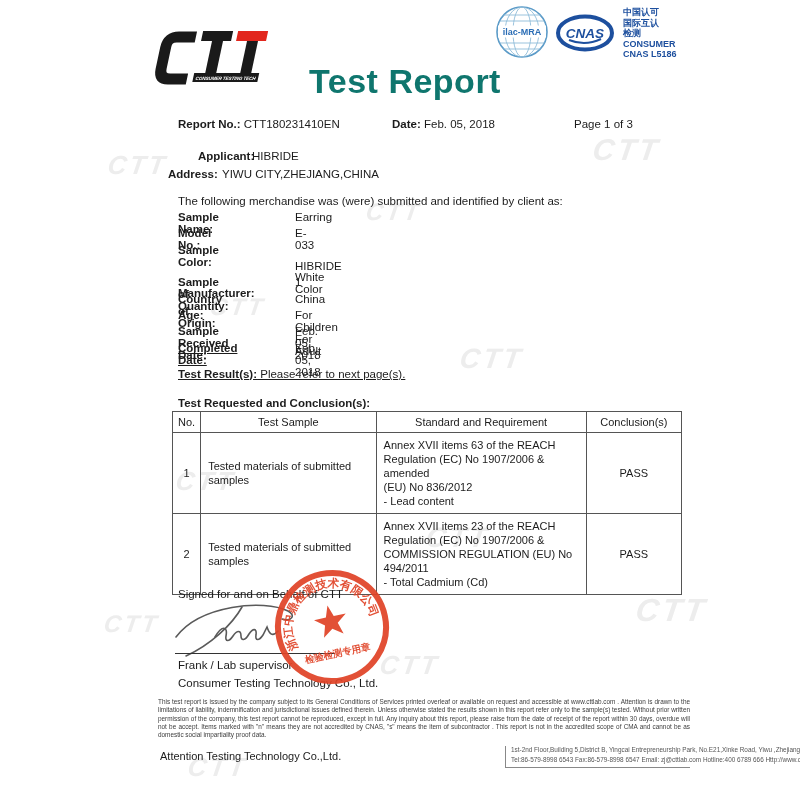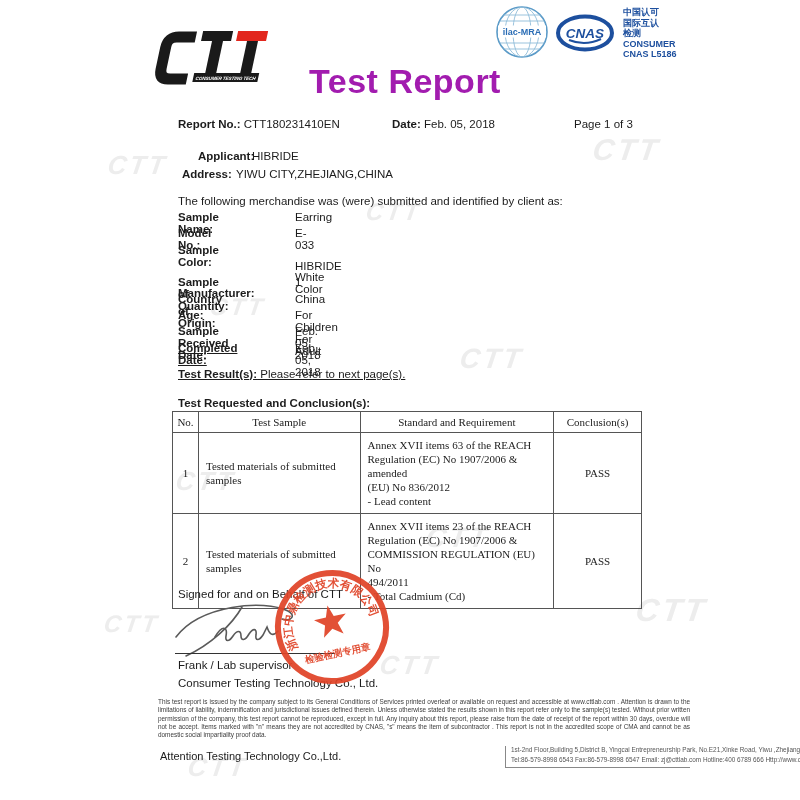--- a/index.html
+++ b/index.html
@@ -14,21 +14,21 @@
   .bold { font-weight: bold; }
 
   
   .wm {
     position: absolute; z-index: 0; color: #ededed; font-style: italic;
     font-weight: bold; letter-spacing: 3px; transform: skewX(-8deg);
     user-select: none; white-space: nowrap;
   }
 
   
-  .title { font-size: 34px; font-weight: bold; color: #a21caf; letter-spacing: 0.5px;
+  .title { font-size: 34px; font-weight: bold; color: #0f766e; letter-spacing: 0.5px;
            width: 230px; text-align: center; }
   .accred { font-size: 9px; font-weight: bold; color: #1d4f9e; line-height: 10.5px; }
 
   .meta-row span.lbl { font-weight: bold; }
   .txt { font-size: 11.5px; }
 
   .field-label { font-weight: bold; font-size: 11.5px; position: absolute; left: 178px; }
   .field-value { font-size: 11.5px; position: absolute; left: 295px; }
 
   .underline { text-decoration: underline; }
@@ -124,21 +124,21 @@
   <div class="abs content meta-row txt" style="left:0; top:118px; width:800px;">
     <span class="abs" style="left:178px;"><span class="lbl">Report No.:</span> <span>CTT180231410EN</span></span>
     <span class="abs" style="left:392px;"><span class="lbl">Date:</span> <span>Feb. 05, 2018</span></span>
     <span class="abs" style="left:574px;">Page 1 of 3</span>
   </div>
 
   <div class="abs content txt" style="left:178px; top:150px;margin-left:20px;">
     <span class="bold">Applicant:</span>
     <span class="abs" style="left:54px; width:400px;">HIBRIDE</span>
   </div>
-  <div class="abs content txt" style="left:182px; top:168px;">
+  <div class="abs content txt" style="left:168px; top:168px;">
     <span class="bold">Address:</span>
     <span class="abs" style="left:54px; width:400px;">YIWU CITY,ZHEJIANG,CHINA</span>
   </div>
 
   <div class="abs content txt" style="left:178px; top:195px;">The following merchandise was (were) submitted and identified by client as:</div>
 
   <div class="abs content" style="top:0; left:0;">
     <span class="field-label" style="top:211px;">Sample Name:</span>
       <span class="field-value" style="top:211px;text-align:right;">Earring</span>
     <span class="field-label" style="top:227px;">Model No.:</span>
@@ -158,21 +158,21 @@
     <span class="field-label" style="top:342px;text-decoration:underline;">Completed Date:</span>
       <span class="field-value" style="top:342px;">Feb. 05, 2018</span>
   </div>
 
   <div class="abs content txt underline" style="left:178px; top:368px;">
     <span class="bold">Test Result(s):</span><span> Please refer to next page(s).</span>
   </div>
 
   <div class="abs content txt bold" style="left:178px; top:397px;">Test Requested and Conclusion(s):</div>
 
-  <table class="results abs content" style="left:172px; top:411px; width:470px;font-family:Liberation Serif, serif;">
+  <table class="results abs content" style="left:172px; top:411px; width:510px;">
     <colgroup>
       <col style="width:26px">
         <col style="width:162px">
         <col style="width:194px">
         <col style="width:88px">
     </colgroup>
     <tbody>
         <tr>
       <th>No.</th>
       <th>Test Sample</th>

